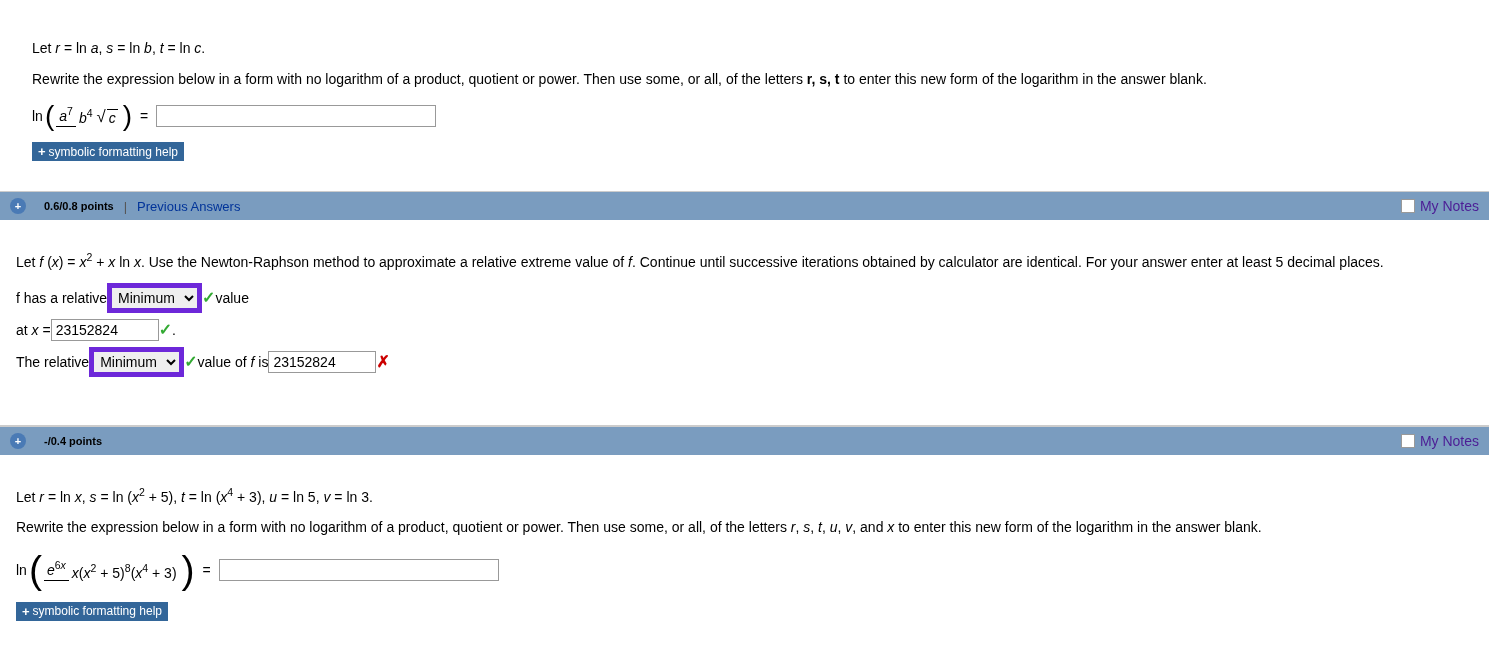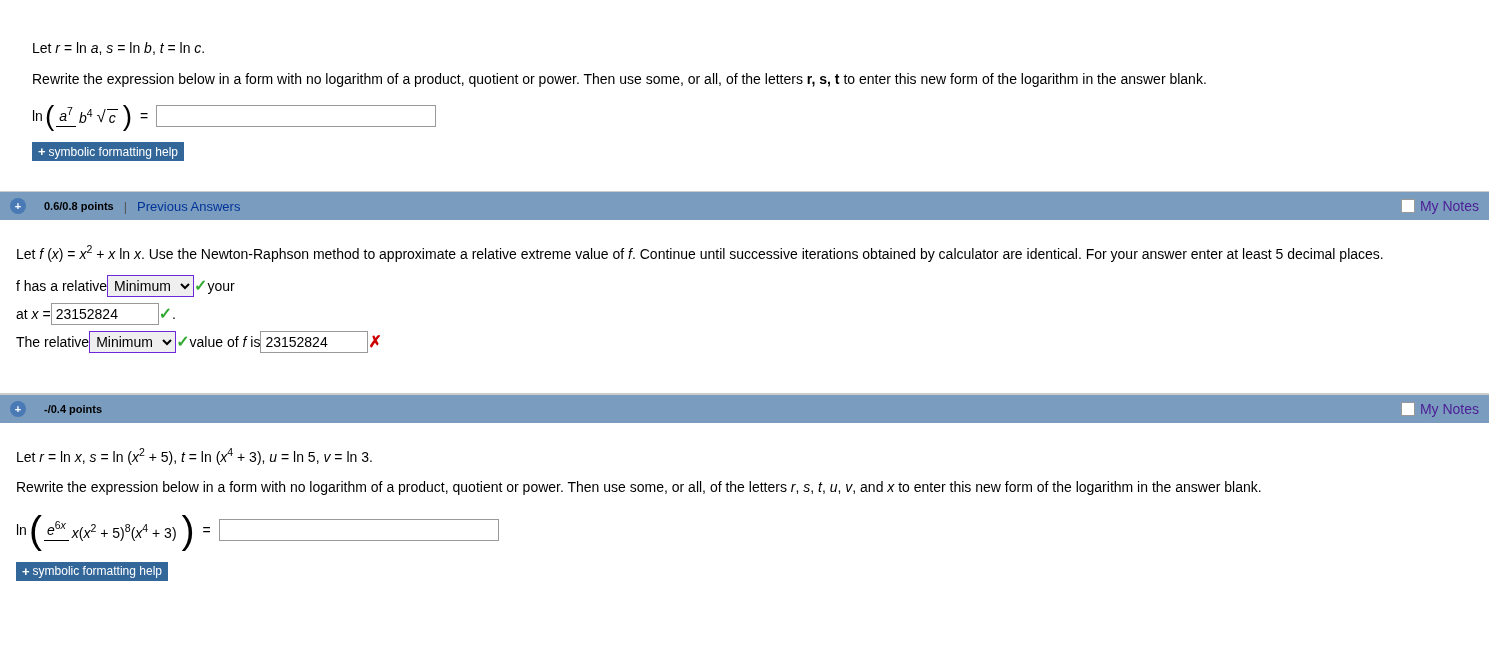--- a/index.html
+++ b/index.html
@@ -72,21 +72,21 @@
 
     .notes-checkbox {
       width: 14px;
       height: 14px;
       border: 1px solid #999;
       background: #fff;
       display: inline-block;
     }
 
     .problem-body {
-      padding: 14px 16px;
+      padding: 22px 16px;
     }
 
     .problem-intro {
       margin-bottom: 10px;
       font-size: 14px;
       line-height: 1.5;
       margin-top: 8px;
     }
 
     .math-display {
@@ -170,21 +170,21 @@
     .relative-row {
       display: flex;
       align-items: center;
       gap: 0;
       margin: 6px 0;
       font-size: 14px;
     }
 
     select.inline-select {
       font-size: 14px;
-      border: 1px solid #6d28d9;
+      border: 5px solid #6d28d9;
       padding: 1px 2px;
     }
 
     .section-top {
       padding: 14px 16px;
     }
 
     sup {
       font-size: 0.75em;
       vertical-align: super;
@@ -278,21 +278,21 @@
       Let <i>f</i> (<i>x</i>) = <i>x</i><sup>2</sup> + <i>x</i> ln <i>x</i>. Use the Newton-Raphson method to approximate a relative extreme value of <i>f</i>. Continue until successive iterations obtained by calculator are identical. For your answer enter at least 5 decimal places.
     </p>
 
     <div class="relative-row">
       <span>f has a relative</span>
       <select class="inline-select">
         <option>Minimum</option>
         <option>Maximum</option>
       </select>
       <span class="green-check">✓</span>
-      <span>your</span>
+      <span>value</span>
     </div>
 
     <div class="relative-row">
       <span>at <i>x</i> =</span>
       <input type="text" class="answer-input-sm" value="23152824" style="">
       <span class="green-check">✓</span>
       <span>.</span>
     </div>
 
     <div class="relative-row">

